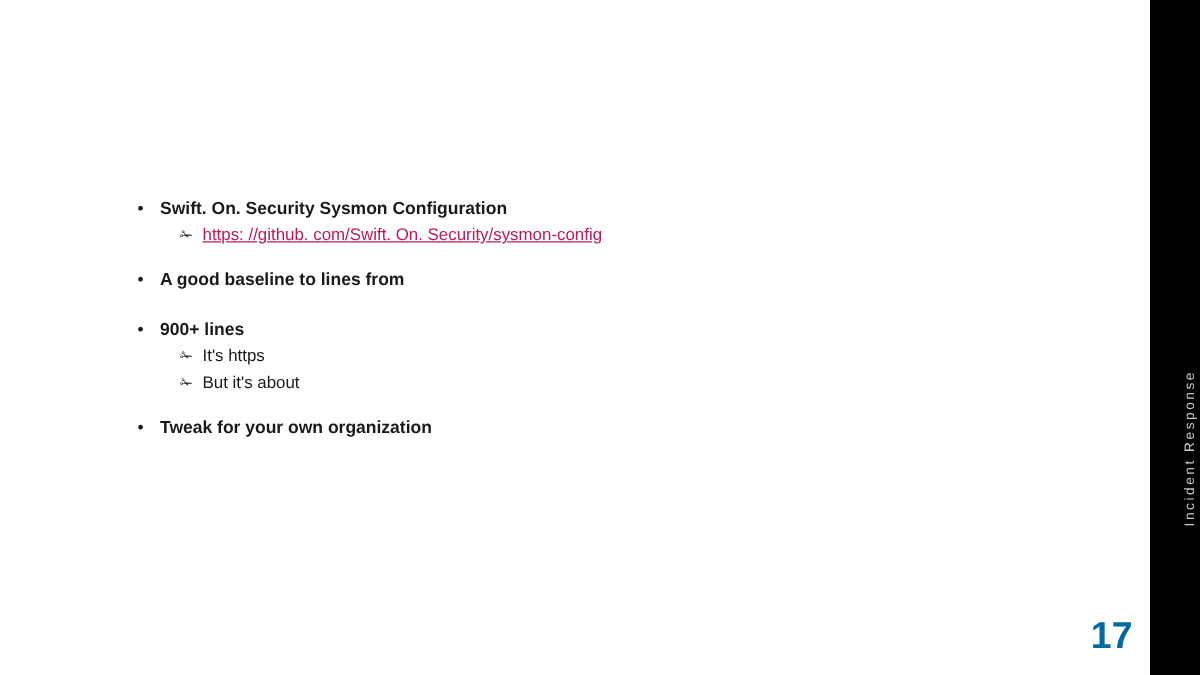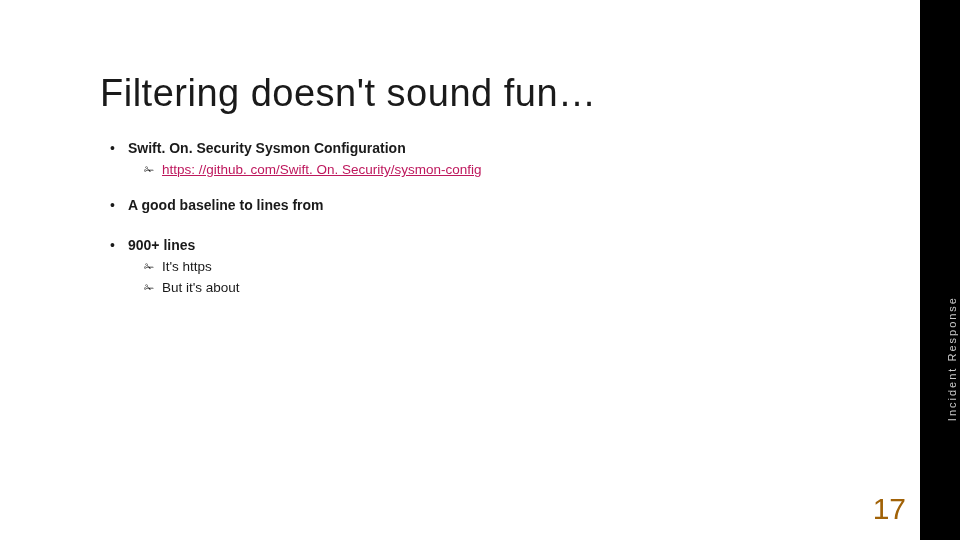--- a/index.html
+++ b/index.html
@@ -53,21 +53,21 @@
     font-weight: 700;
   }
   .l1::before {
     content: "•";
     position: absolute;
     left: 0;
     top: 0;
     font-weight: 400;
     color: #1a1a1a;
   }
-  .l1.tight { margin-bottom: 6px; }
+  .l1.tight { margin-bottom: 6px; margin-top: 18px; }
   .l2 {
     position: relative;
     padding-left: 52px;
     margin-bottom: 6px;
     font-weight: 400;
     font-size: 13.5px;
   }
   .l2-icon {
     position: absolute;
     left: 34px;
@@ -78,34 +78,33 @@
   .l2-link {
     text-decoration: underline;
     color: #be185d;
   }
   .gap-after { margin-bottom: 20px; }
   .page-num {
     position: absolute;
     right: 54px;
     bottom: 14px;
     font-size: 30px;
-    color: #a16207;
-    font-weight: 400;
+    color: #0369a1;
+    font-weight: 700;
   }
 </style>
 </head>
 <body>
 
 <div class="slide">
 
   <div class="sidebar">
     <div class="sidebar-label">Incident Response</div>
   </div>
 
-  <div class="title">Filtering doesn't sound fun…</div>
 
   <div class="content">
 
 
     <div class="l1 tight">Swift. On. Security Sysmon Configuration</div>
     <div class="l2 gap-after">
       <span class="l2-icon">✁</span>
       <span class="l2-link">https: //github. com/Swift. On. Security/sysmon-config</span>
     </div>
 
@@ -114,18 +113,19 @@
     <div class="l1 tight">900+ lines</div>
     <div class="l2">
       <span class="l2-icon">✁</span>
       <span>It's https</span>
     </div>
     <div class="l2 gap-after">
       <span class="l2-icon">✁</span>
       <span>But it's about</span>
     </div>
 
+    <div class="l1">Tweak for your own organization</div>
 
   </div>
 
   <div class="page-num">17</div>
 
 </div>
 
 </body></html>

